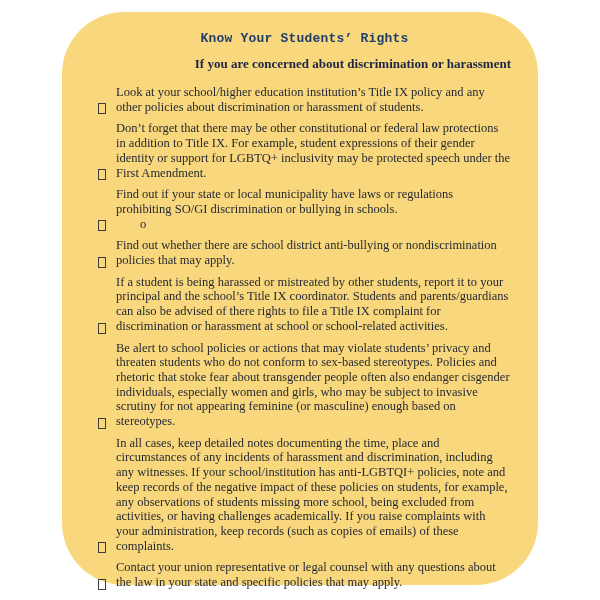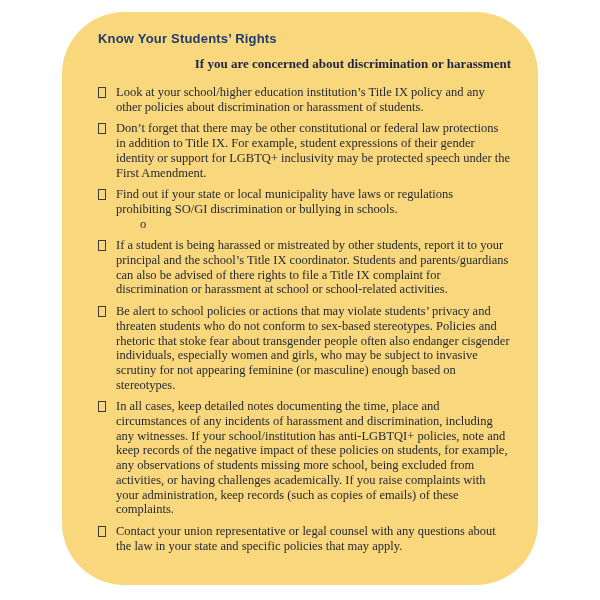--- a/index.html
+++ b/index.html
@@ -16,22 +16,22 @@
     left: 62px;
     top: 12px;
     width: 476px;
     height: 573px;
     background: #F9D87D;
     border-radius: 62px;
     box-sizing: border-box;
     padding: 19px 27px 0 36px;
   }
   .title {
-    text-align: left;
-    font-family: Liberation Sans, sans-serif;
+    text-align: center;
+    font-family: Liberation Mono, monospace;
     font-weight: bold;
     font-size: 13px;
     color: #1F3C6D;
     letter-spacing: 0.2px;
     margin: 0 0 0 0;
   }
   .subtitle {
     text-align: right;
     font-family: "Liberation Serif", serif;
     font-weight: bold;
@@ -43,21 +43,21 @@
   .list {
     margin-top: 13px;
     list-style: none;
     padding: 0;
     font-size: 12.5px;
     line-height: 14.7px;
     color: #1F2430;
   }
   .item {
     display: flex;
-    align-items: flex-start;
+    align-items: flex-end;
     margin-top: 7px;
   }
   .cb {
     flex: none;
     width: 6px;
     height: 9px;
     border: 1px solid #3c3c3c;
     margin: 2px 10px 0 0;
     background: transparent;
   }
@@ -101,20 +101,24 @@
     <li class="item">
       <span class="cb"></span>
       <div class="txt">
         <span>Find out if your state or local municipality have laws or regulations prohibiting SO/GI discrimination or bullying in schools.</span>
         <div class="subitem">
           <span class="ob">o</span>
         </div>
       </div>
     </li>
 
+    <li class="item">
+      <span class="cb"></span>
+      <div class="txt">Find out whether there are school district anti-bullying or nondiscrimination policies that may apply.</div>
+    </li>
 
     <li class="item">
       <span class="cb"></span>
       <div class="txt">If a student is being harassed or mistreated by other students, report it to your principal and the school’s Title IX coordinator. Students and parents/guardians can also be advised of there rights to file a Title IX complaint for discrimination or harassment at school or school-related activities.</div>
     </li>
 
     <li class="item">
       <span class="cb"></span>
       <div class="txt">Be alert to school policies or actions that may violate students’ privacy and threaten students who do not conform to sex-based stereotypes. Policies and rhetoric that stoke fear about transgender people often also endanger cisgender individuals, especially women and girls, who may be subject to invasive scrutiny for not appearing feminine (or masculine) enough based on stereotypes.</div>
     </li>

